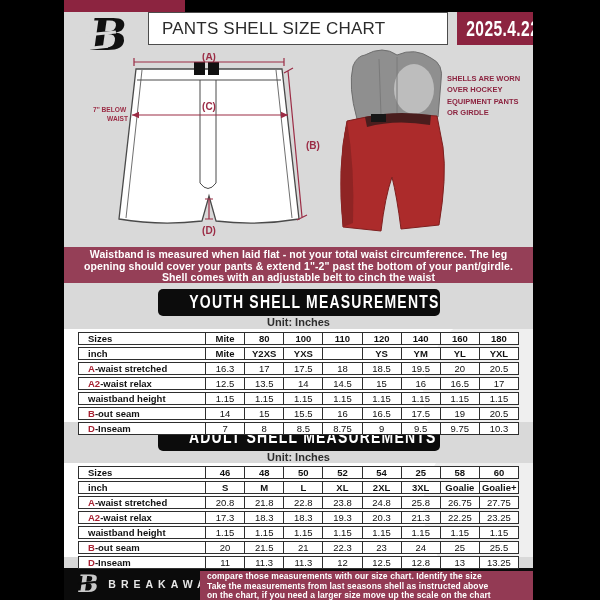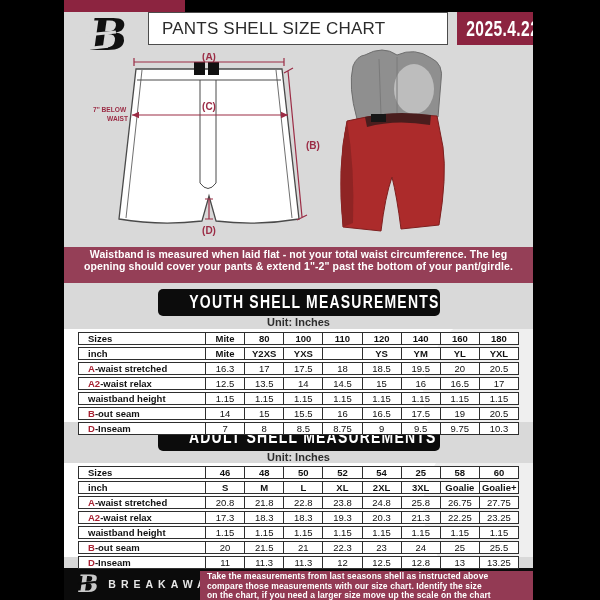--- a/index.html
+++ b/index.html
@@ -158,25 +158,27 @@
     <svg class="shell-svg" width="140" height="192" viewBox="0 0 140 192">
       <path d="M30,10 Q48,0 62,10 Q80,2 96,13 Q109,19 106,36 L103,72 L22,74 Q13,42 18,21 Q22,11 30,10 Z" fill="#8f8f8f" stroke="#6e6e6e" stroke-width="1"></path>
       <ellipse cx="79" cy="44" rx="20" ry="25" fill="#bdbdbd"></ellipse>
       <path d="M44,14 L46,70 M62,12 L62,70" stroke="#7a7a7a" stroke-width="1" fill="none"></path>
       <path d="M12,76 Q50,66 102,71 L108,102 Q112,132 104,180 L66,184 Q62,152 57,132 Q50,152 46,186 L8,182 Q2,122 12,76 Z" fill="#ac2b2b" stroke="#7e1f1f" stroke-width="1"></path>
       <path d="M12,76 Q20,122 18,178 L8,182 Q2,122 12,76 Z" fill="#8f2424"></path>
       <path d="M30,72 Q60,65 96,70 L95,80 Q60,74 32,82 Z" fill="#4a1d1d"></path>
       <rect x="36" y="69" width="15" height="8" fill="#161616"></rect>
     </svg>
 
+    <div class="photo-note">SHELLS ARE WORN OVER HOCKEY EQUIPMENT PANTS OR GIRDLE</div>
   </div>
 
   <div class="banner">
     <div>Waistband is measured when laid flat - not your total waist circumference. The leg</div>
     <div>opening should cover your pants &amp; extend 1"-2" past the bottom of your pant/girdle.</div>
+    <div>Shell comes with an adjustable belt to cinch the waist</div>
   </div>
 
   <div class="pill pill-youth">
     <span>YOUTH SHELL MEASUREMENTS</span>
   </div>
   <div class="unit unit-youth">Unit: Inches</div>
   <div class="panel panel-youth">
     <div class="wm-circle"></div>
   </div>
   <table class="meas table-youth">
@@ -360,19 +362,19 @@
 
   <div class="footer">
     <div class="footer-logo">
       <span style="position:relative;display:inline-block;">
         <span class="blogo">B</span>
         <span class="bcuts"></span>
       </span>
       <span class="footer-brand">BREAKAWAY</span>
     </div>
     <div class="footer-note">
+      <div>compare those measurements  with our size chart. Identify the size</div>
       <div>Take the measurements from last seasons shell as instructed above</div>
-      <div>compare those measurements  with our size chart. Identify the size</div>
       <div>on the chart, if you need a larger size move up the scale on the chart</div>
     </div>
   </div>
 
 </div>
 
 </body></html>

